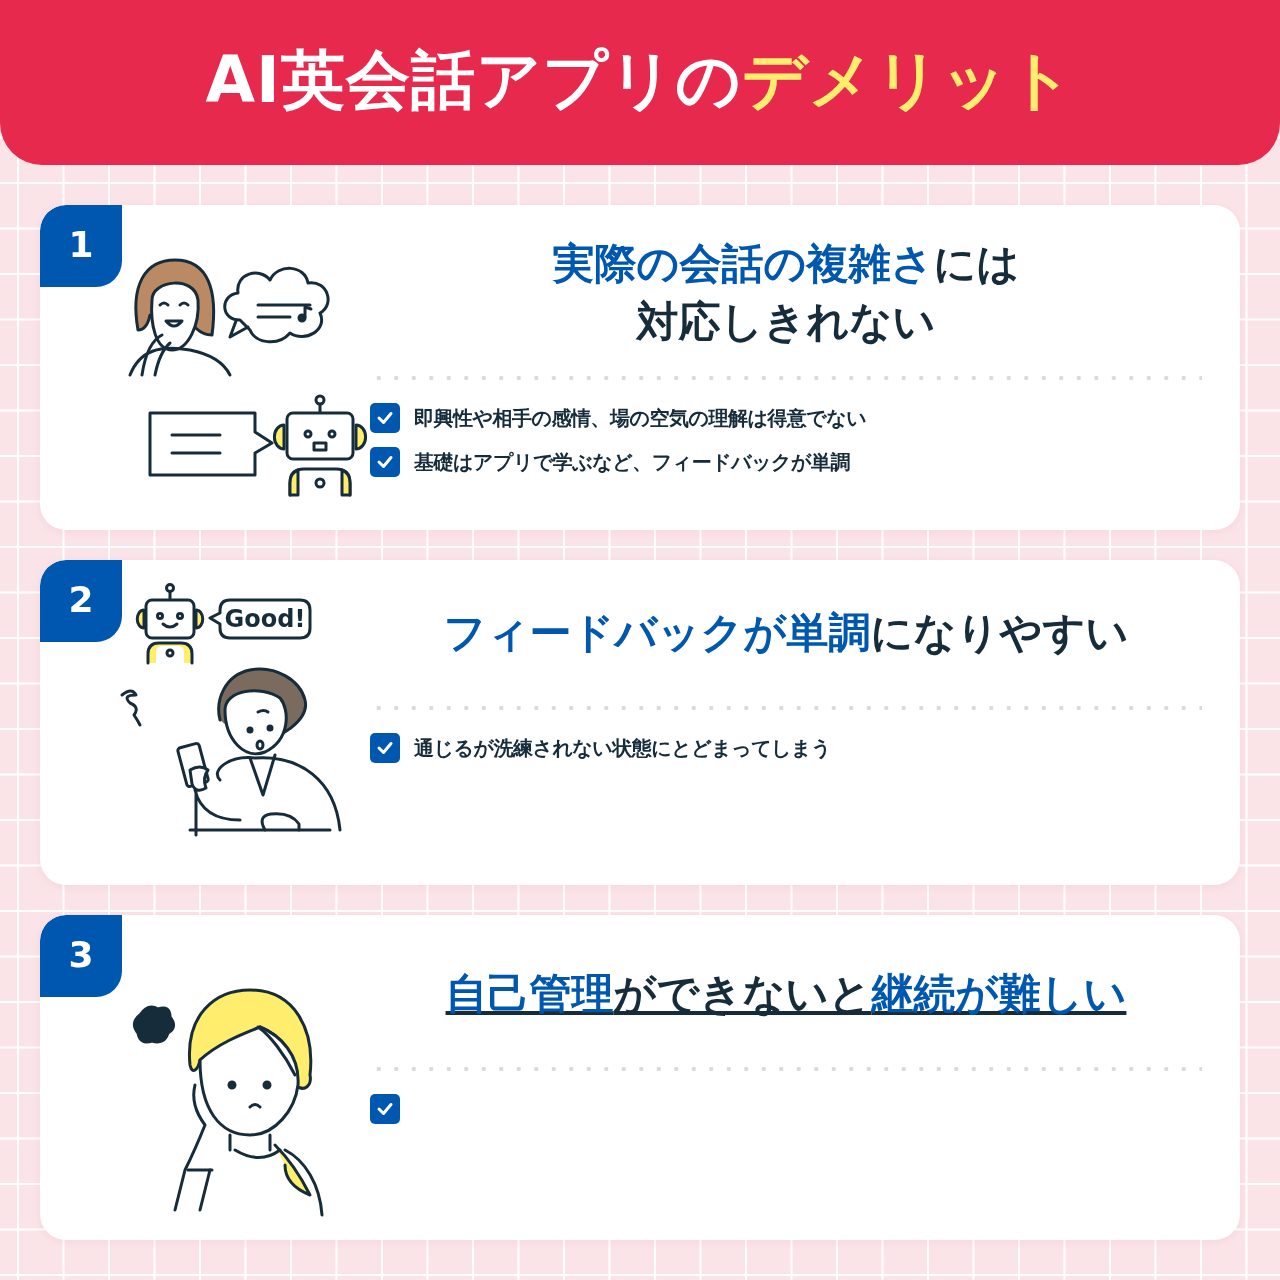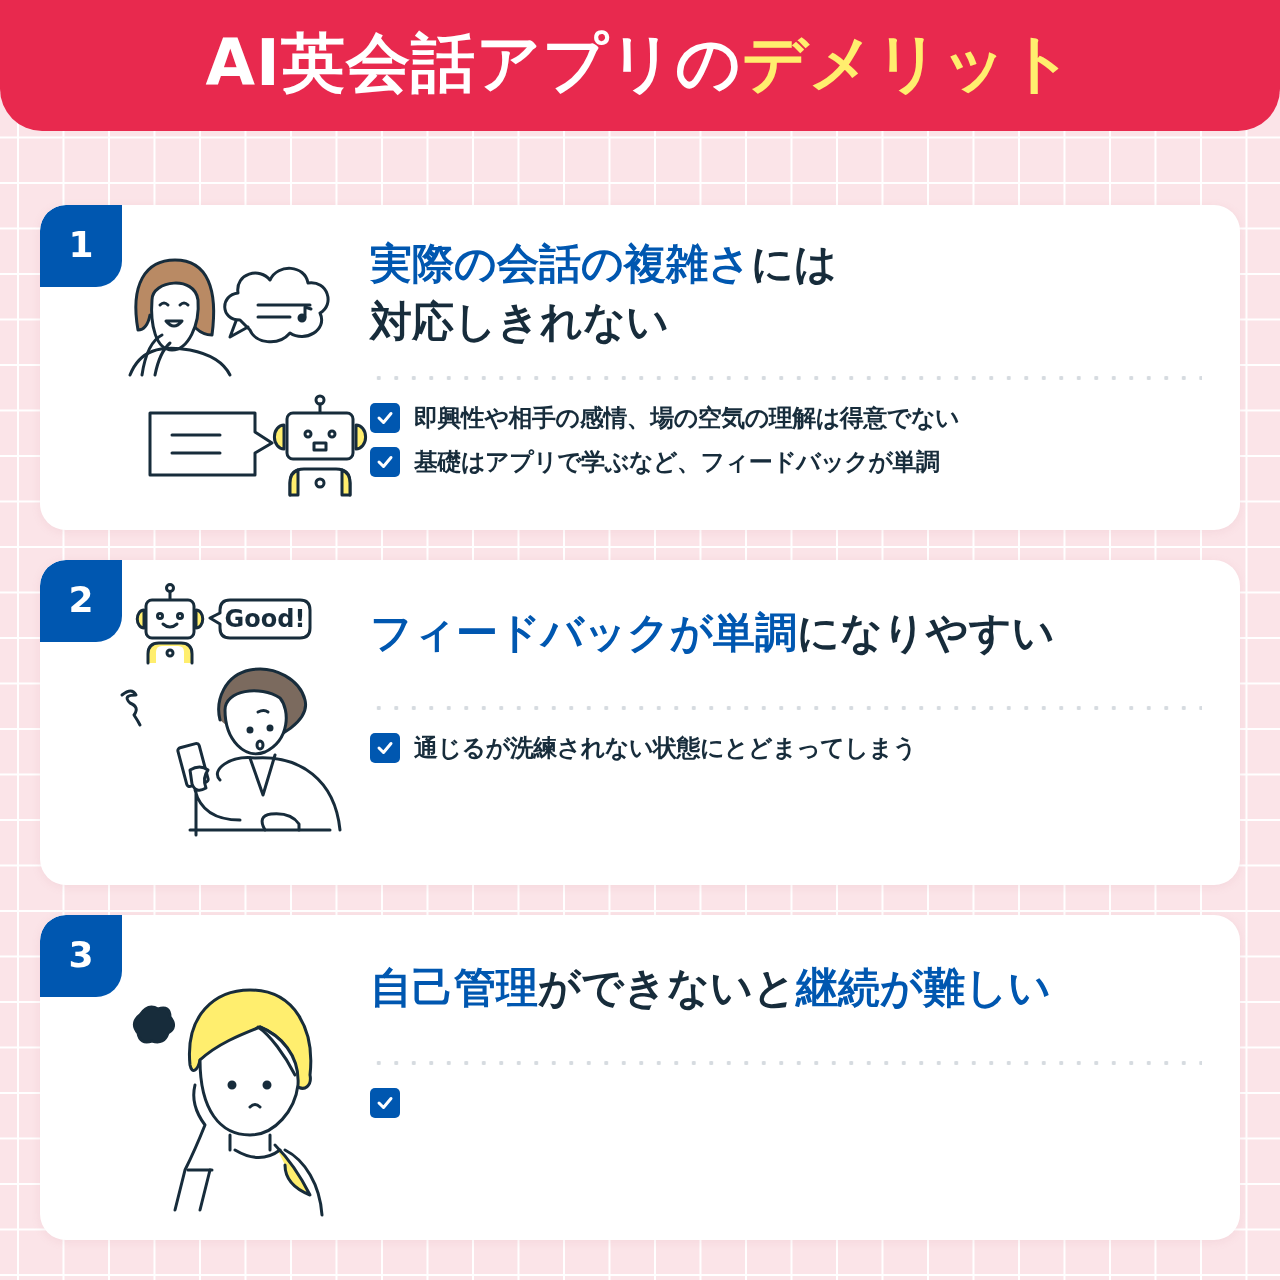--- a/index.html
+++ b/index.html
@@ -9,21 +9,21 @@
     background-color: #fbe4e8;
     background-image:
       linear-gradient(to right, #ffffff 2px, transparent 2px),
       linear-gradient(to bottom, #ffffff 2px, transparent 2px);
     background-size: 45.5px 45.5px;
     background-position: 17px 0;
     position: relative;
     color: #172c3b;
   }
   .header {
-    position: absolute; left: 0; top: 0; width: 1280px; height: 131px;
+    position: absolute; left: 0; top: 0; width: 1280px; height: 165px;
     background: #e8294e;
     border-radius: 0 0 42px 42px;
     display: flex; align-items: center; justify-content: center;
   }
   .header h1 {
     font-size: 64px; font-weight: bold; color: #ffffff; letter-spacing: 1px;
     margin-top: -4px;
   }
   .header h1 .hl { color: #ffee6e; }
 
@@ -39,34 +39,34 @@
 
   .num-tab {
     position: absolute; left: 0; top: 0; width: 82px; height: 82px;
     background: #0057b0; border-radius: 26px 0 26px 0;
     color: #ffffff; font-size: 36px; font-weight: bold;
     display: flex; align-items: center; justify-content: center;
     padding-bottom: 4px;
   }
   .illus { position: absolute; left: 60px; top: 20px; width: 280px; height: 290px; }
 
-  .content { position: absolute; left: 330px; right: 38px; }
+  .content { position: absolute; left: 330px; right: 38px; text-align: center; }
   .title {
     font-size: 42px; font-weight: bold; line-height: 58px; color: #172c3b;
   }
   .title .blue { color: #0057b0; }
   .divider {
     height: 4px; margin: 0;
     background-image: radial-gradient(circle, #d6dbe0 2px, transparent 2.3px);
     background-size: 17.5px 4px; background-repeat: repeat-x;
   }
   .checks { list-style: none; }
   .check {
     display: flex; align-items: center; height: 44px;
-    font-size: 24px; font-weight: bold; color: #172c3b; letter-spacing: -0.5px;
+    font-size: 20px; font-weight: bold; color: #172c3b; letter-spacing: -0.5px;
   }
   .cbox {
     width: 30px; height: 30px; background: #0057b0; border-radius: 5px;
     margin-right: 14px; flex-shrink: 0; display: flex; align-items: center; justify-content: center;
   }
 </style>
 </head>
 <body>
 
 <div class="header">
@@ -210,21 +210,21 @@
       <path d="M150 172 q5 -5 10 0"></path>
       <path d="M175 210 q20 20 35 50 q-25 -10 -25 -30" fill="#ffee6e"></path>
       <path d="M130 200 V215 M170 200 V215"></path>
       <path d="M135 215 q25 15 45 0"></path>
       <path d="M95 150 q-5 20 10 40 q-10 25 -20 45 L75 275"></path>
       <path d="M110 235 L100 275"></path>
       <path d="M88 235 H112"></path>
       <path d="M185 215 C205 225 220 250 222 280"></path>
     </g>
   </svg>
-  <div class="content" style="top: 44px;">
+  <div class="content" style="top: 50px; text-decoration: underline;">
     <div class="title">
       <span class="blue">自己管理</span><span>ができないと</span><span class="blue">継続が難しい</span>
     </div>
     <div class="divider" style="margin-top: 44px; margin-bottom: 16px;"></div>
     <ul class="checks">
       <li class="check">
         <span class="cbox">
             <svg width="20" height="20" viewBox="0 0 20 20">
               <path d="M4 10 L8.5 14.5 L16 5.5" stroke="#fff" stroke-width="3" fill="none" stroke-linecap="round" stroke-linejoin="round"></path>
             </svg>

